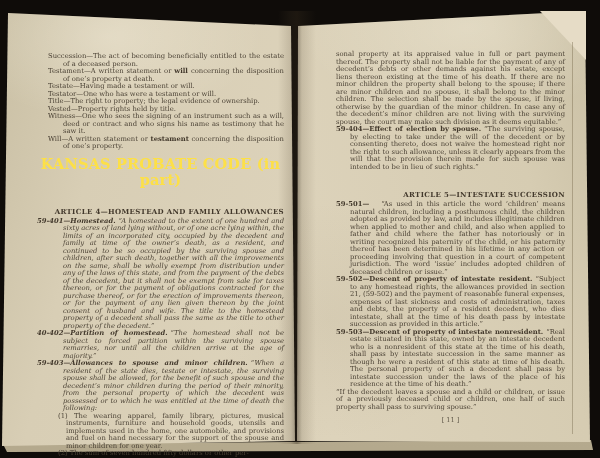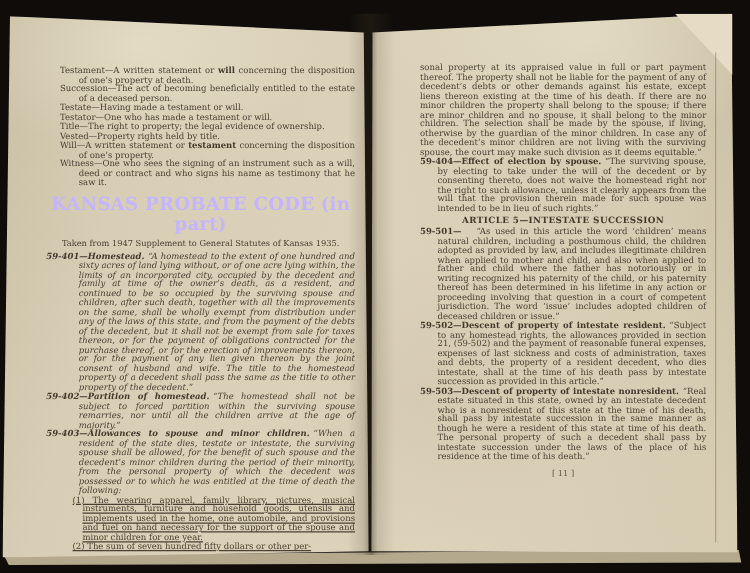--- a/index.html
+++ b/index.html
@@ -46,75 +46,76 @@
     z-index:2;left:572px;top:42px;width:1px;height:392px;right:auto;bottom:auto;
     background:rgba(125,110,82,.45);
   }
   .textcol{position:absolute;z-index:3;color:#4a4134;}
   #left-text{left:37px;top:53px;width:247px;}
   #right-text{left:336px;top:51px;width:229px;}
   .textcol p{font-size:6.8px;line-height:7.5px;margin:0;text-align:justify;}
   .g{padding-left:26px;text-indent:-15px;}
   .sec{padding-left:26px;text-indent:-26px;font-style:italic;}
   .sec-r{padding-left:14px;text-indent:-14px;}
-  .subitem{padding-left:29px;text-indent:-8px;text-decoration:underline;}
+  .subitem{padding-left:29px;text-indent:-8px;}
   .cont{margin-left:21px;}
   .body2{margin-left:14px;}
   .shead{font-weight:bold;margin-right:3px;color:#43392c;}
   .shead.tight{margin-right:12px;}
   .page-title{
     font-size:14.5px;line-height:16px;font-weight:bold;text-align:center;
-    letter-spacing:.2px;margin:5px 0 3px;color:#c4b5fd;
+    letter-spacing:.2px;margin:5px 0 13px;color:#fde047;
   }
   .page-subtitle{font-size:6.6px;line-height:9px;text-align:center;margin:0 0 2px;}
   .article-heading{
-    font-size:7px;line-height:9px;font-weight:bold;text-align:center;
-    letter-spacing:.35px;margin:0 0 2px;color:#43392c;
+    font-size:7px;line-height:9px;font-weight:bold;text-align:right;
+    letter-spacing:.35px;margin:19px 0 2px;color:#43392c;
   }
   .pagenum{font-size:6.6px;text-align:center;margin-top:5px;color:#5f5748;text-align:center;}
   b{color:#43392c;}
 </style>
 </head>
 <body>
 
 <div class="shape" id="bottom-edge"></div>
 <div class="shape" id="left-page"></div>
 <div class="shape" id="right-page"></div>
 <div class="shape" id="gutter-shadow"></div>
 <div class="shape" id="corner-fold"></div>
 <div class="shape" id="right-under-edge"></div>
 
 <div class="textcol" id="left-text">
   <div>
+    <p class="g"><span>Succession—The act of becoming beneficially entitled to the estate of a deceased person.</span><b></b><span></span></p>
     <p class="g"><span>Testament—A written statement or </span><b>will</b><span> concerning the disposition of one’s property at death.</span></p>
-    <p class="g"><span>Succession—The act of becoming beneficially entitled to the estate of a deceased person.</span><b></b><span></span></p>
     <p class="g"><span>Testate—Having made a testament or will.</span><b></b><span></span></p>
-    <p class="g"><span>Testator—One who has made a testament or will.</span><b></b><span></span></p>
+    <p class="g"><span>Testator—One who has were a testament or will.</span><b></b><span></span></p>
     <p class="g"><span>Title—The right to property; the legal evidence of ownership.</span><b></b><span></span></p>
     <p class="g"><span>Vested—Property rights held by title.</span><b></b><span></span></p>
+    <p class="g"><span>Witness—One who sees the signing of an instrument such as a will, deed or contract and who signs his name as testimony that he saw it.</span><b></b><span></span></p>
     <p class="g"><span>Will—A written statement or </span><b>testament</b><span> concerning the disposition of one’s property.</span></p>
-    <p class="g"><span>Witness—One who sees the signing of an instrument such as a will, deed or contract and who signs his name as testimony that he saw it.</span><b></b><span></span></p>
   </div>
 
   <div class="page-title">KANSAS PROBATE CODE (in part)</div>
-  <div class="page-subtitle">Taken from 1947 Supplement to General Statutes of Kansas 1935.</div>
+  <div class="article-heading">ARTICLE 4—HOMESTEAD AND FAMILY ALLOWANCES</div>
 
   <p class="sec"><b class="shead">59-401—Homestead.</b><span>“A homestead to the extent of one hundred and sixty acres of land lying without, or of one acre lying within, the limits of an incorporated city, occupied by the decedent and family at time of the owner’s death, as a resident, and continued to be so occupied by the surviving spouse and children, after such death, together with all the improvements on the same, shall be wholly exempt from distribution under any of the laws of this state, and from the payment of the debts of the decedent, but it shall not be exempt from sale for taxes thereon, or for the payment of obligations contracted for the purchase thereof, or for the erection of improvements thereon, or for the payment of any lien given thereon by the joint consent of husband and wife. The title to the homestead property of a decedent shall pass the same as the title to other property of the decedent.”</span></p>
-  <p class="sec"><b class="shead">59-402—Partition of homestead.</b><span>“The homestead shall not be subject to forced partition within the surviving spouse remarries, nor until all the children arrive at the age of majority.”</span></p>
+  <p class="sec"><b class="shead">40-402—Partition of homestead.</b><span>“The homestead shall not be subject to forced partition within the surviving spouse remarries, nor until all the children arrive at the age of majority.”</span></p>
   <p class="sec"><b class="shead">59-403—Allowances to spouse and minor children.</b><span>“When a resident of the state dies, testate or intestate, the surviving spouse shall be allowed, for the benefit of such spouse and the decedent’s minor children during the period of their minority, from the personal property of which the decedent was possessed or to which he was entitled at the time of death the following:</span></p>
   <p class="subitem">(1) The wearing apparel, family library, pictures, musical instruments, furniture and household goods, utensils and implements used in the home, one automobile, and provisions and fuel on hand necessary for the support of the spouse and minor children for one year.</p>
   <p class="subitem">(2) The sum of seven hundred fifty dollars or other per-</p>
 
 </div>
 
 <div class="textcol" id="right-text">
   <p class="cont">sonal property at its appraised value in full or part payment thereof. The property shall not be liable for the payment of any of decedent’s debts or other demands against his estate, except liens thereon existing at the time of his death. If there are no minor children the property shall belong to the spouse; if there are minor children and no spouse, it shall belong to the minor children. The selection shall be made by the spouse, if living, otherwise by the guardian of the minor children. In case any of the decedent’s minor children are not living with the surviving spouse, the court may make such division as it deems equitable.”</p>
 
   <p class="sec-r"><b class="shead">59-404—Effect of election by spouse.</b><span>“The surviving spouse, by electing to take under the will of the decedent or by consenting thereto, does not waive the homestead right nor the right to such allowance, unless it clearly appears from the will that the provision therein made for such spouse was intended to be in lieu of such rights.”</span></p>
 
   <div class="article-heading">ARTICLE 5—INTESTATE SUCCESSION</div>
 
   <p class="sec-r"><b class="shead tight">59-501—</b><span>“As used in this article the word ‘children’ means natural children, including a posthumous child, the children adopted as provided by law, and includes illegitimate children when applied to mother and child, and also when applied to father and child where the father has notoriously or in writing recognized his paternity of the child, or his paternity thereof has been determined in his lifetime in any action or proceeding involving that question in a court of competent jurisdiction. The word ‘issue’ includes adopted children of deceased children or issue.”</span></p>
   <p class="sec-r"><b class="shead">59-502—Descent of property of intestate resident.</b><span>“Subject to any homestead rights, the allowances provided in section 21, (59-502) and the payment of reasonable funeral expenses, expenses of last sickness and costs of administration, taxes and debts, the property of a resident decedent, who dies intestate, shall at the time of his death pass by intestate succession as provided in this article.”</span></p>
   <p class="sec-r"><b class="shead">59-503—Descent of property of intestate nonresident.</b><span>“Real estate situated in this state, owned by an intestate decedent who is a nonresident of this state at the time of his death, shall pass by intestate succession in the same manner as though he were a resident of this state at time of his death. The personal property of such a decedent shall pass by intestate succession under the laws of the place of his residence at the time of his death.”</span></p>
+  <p class="body2">“If the decedent leaves a spouse and a child or children, or issue of a previously deceased child or children, one half of such property shall pass to surviving spouse.”</p>
 
   <div class="pagenum">[ 11 ]</div>
 </div>
 
 </body></html>

